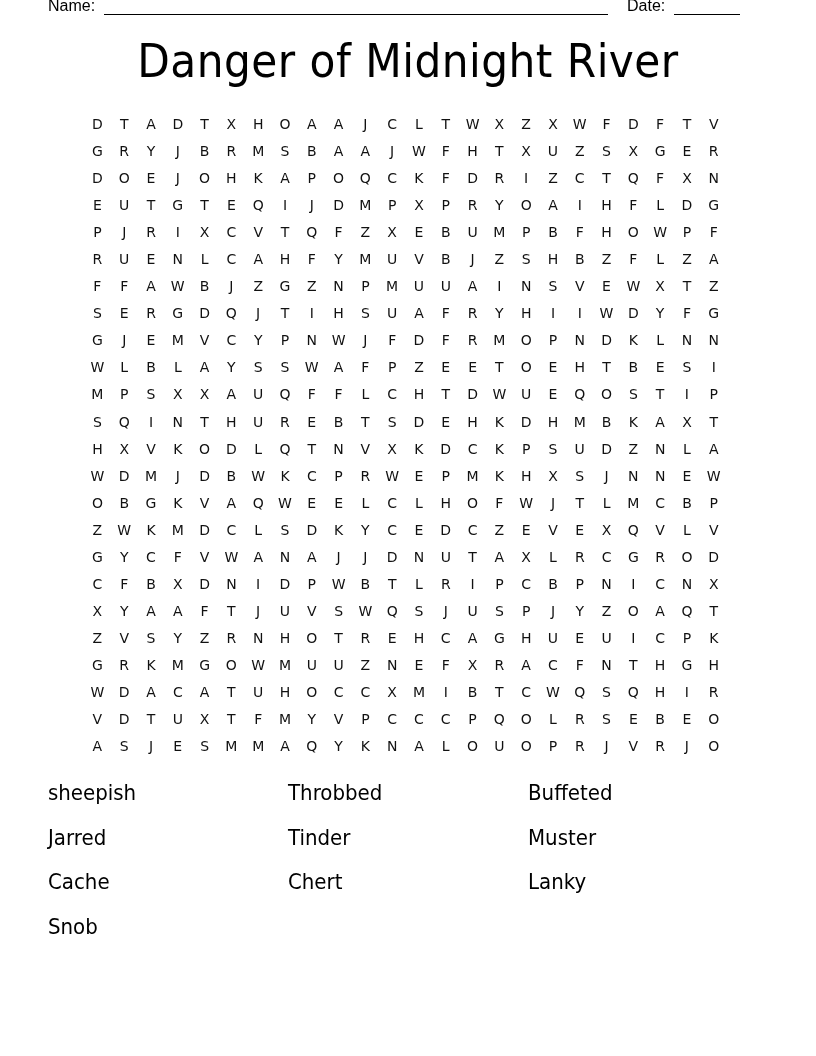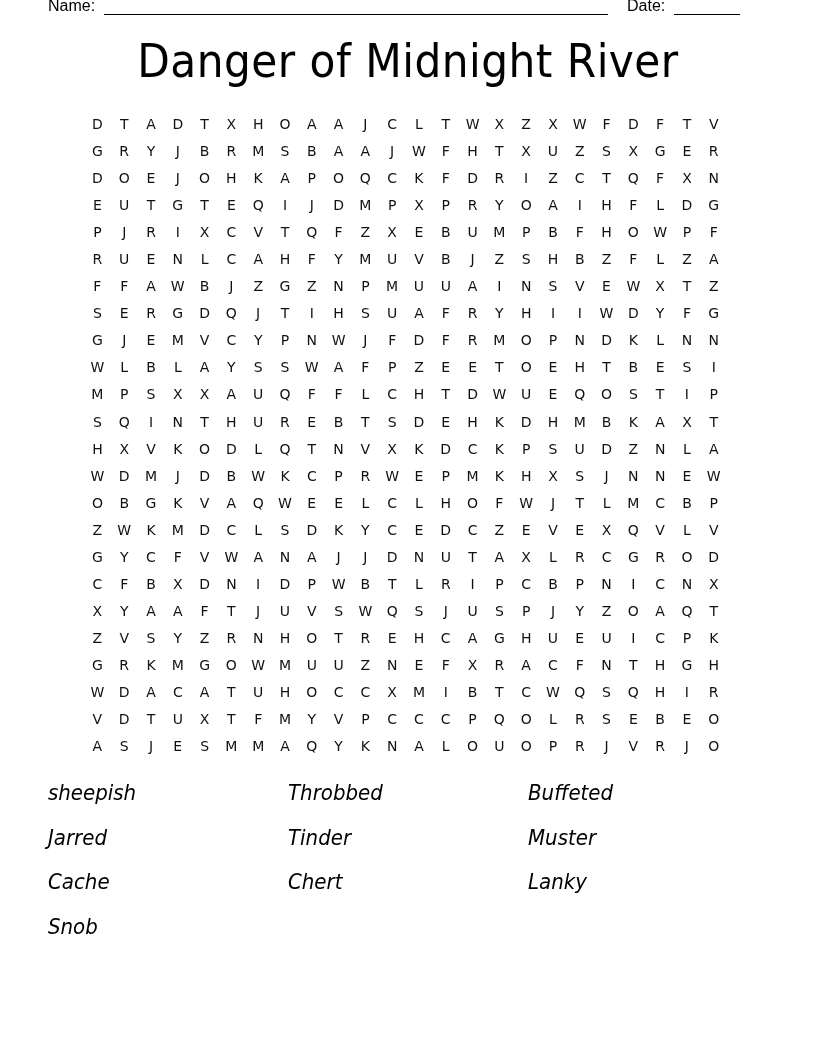--- a/index.html
+++ b/index.html
@@ -24,21 +24,20 @@
       grid-auto-rows: 27.05px;
     }
     .cell {
       font-family: "DejaVu Sans", sans-serif; font-size: 14px;
       text-align: center; line-height: 23px; color: #111;
     }
     .words {
       position: absolute; left: 48px; top: 780px; width: 720px;
       display: grid; grid-template-columns: 240px 240px 240px;
       grid-auto-rows: 44.5px;
-      font-style: italic;
     }
     .word {
       font-family: "DejaVu Sans", sans-serif; font-size: 22px; color: #000;
       transform: scaleX(0.9); transform-origin: left center;
       white-space: nowrap;
     }
   </style>
 </head>
 <body>
 

